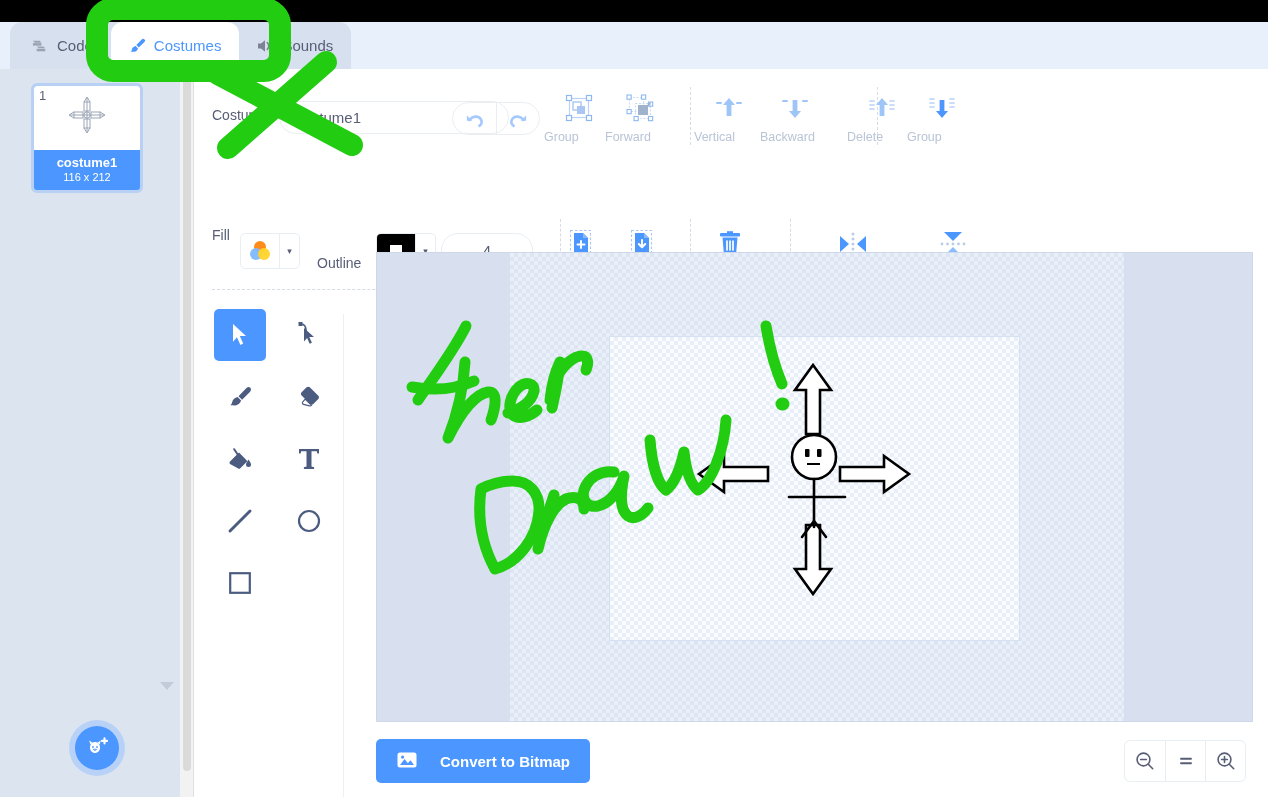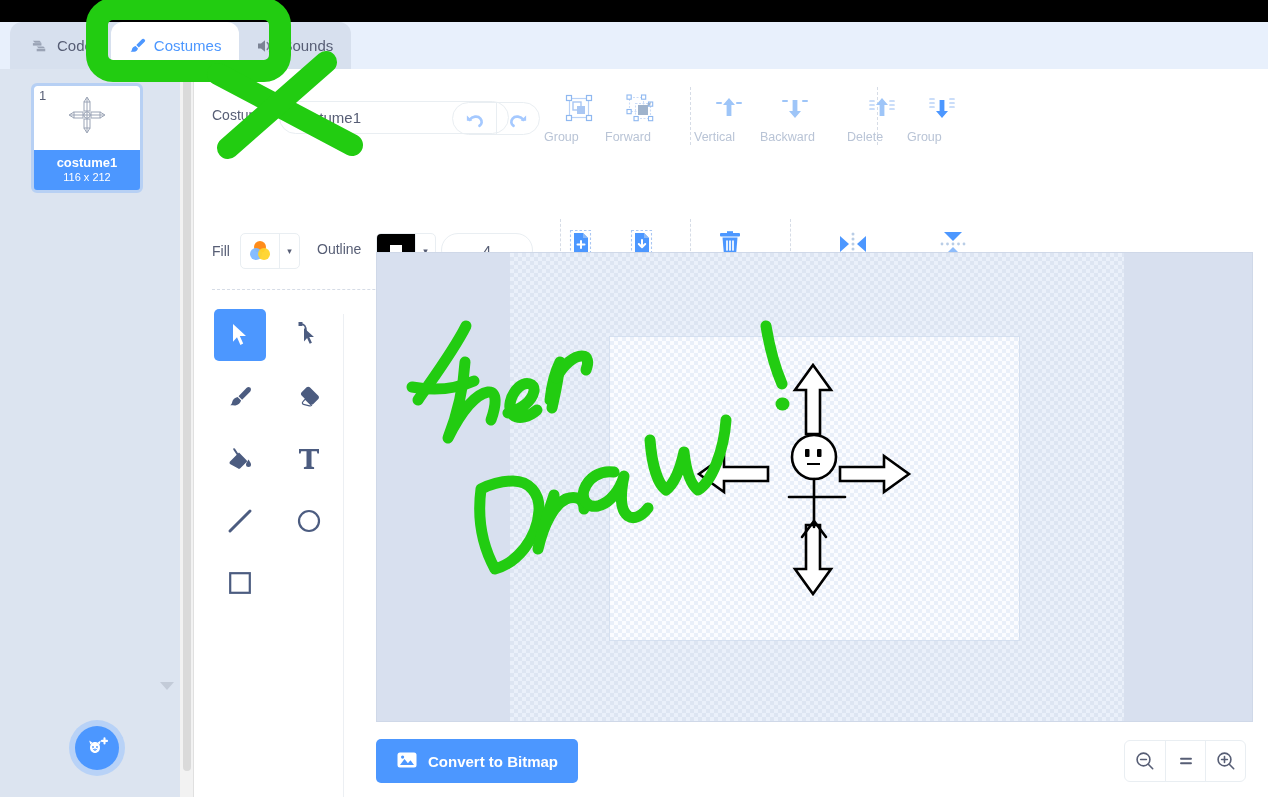--- a/index.html
+++ b/index.html
@@ -250,21 +250,21 @@
   
   .bottombar {
     position: absolute; left: 0; top: 660px;
     width: 1073px; height: 68px;
   }
   .convert-btn {
     position: absolute; left: 181px; top: 10px;
     height: 44px;
     background: #4c97ff; color: #fff;
     border: none; border-radius: 5px;
-    display: flex; align-items: center; gap: 10px;
+    display: flex; align-items: center; gap: 22px;
     padding: 8px 20px;
     font-size: 15px; font-weight: bold;
     cursor: pointer;
     font-family: "Liberation Sans", sans-serif;
   }
   .zoomctl {
     position: absolute; left: 929px; top: 11px;
     display: flex; height: 42px;
     border: 1px solid #e9eef2; border-radius: 6px;
     overflow: hidden; background: #fff;
@@ -456,34 +456,34 @@
           <svg width="30" height="30" viewBox="0 0 30 30">
             <path d="M15 25l6-7h-3.6V7h-4.8v11H9z" fill="#4c97ff"></path>
             <path d="M3 6h4M3 10h4M3 14h4M23 6h4M23 10h4M23 14h4" stroke="#b9d2f7" stroke-width="1.7" stroke-linecap="round"></path>
           </svg>
         </span>
         <span class="lb">Group</span>
       </div>
     </div>
 
     <div class="row2">
-      <span class="field-label" style="left:17px; top:24px;">Fill</span>
+      <span class="field-label" style="left:17px; top:8px;">Fill</span>
 
       <div class="swatch-box" style="left:45px; top:14px;">
         <div class="swatch-main">
           <svg width="26" height="26" viewBox="0 0 26 26">
             <circle cx="13" cy="9" r="6" fill="#ff8c1a"></circle>
             <circle cx="9" cy="16" r="6" fill="#7fb9ff" opacity=".95"></circle>
             <circle cx="17" cy="16" r="6" fill="#ffd42a" opacity=".95"></circle>
           </svg>
         </div>
         <div class="swatch-caret">▾</div>
       </div>
 
-      <span class="field-label" style="left:122px; top:22px;">Outline</span>
+      <span class="field-label" style="left:122px; top:36px;">Outline</span>
 
       <div class="swatch-box" style="left:181px; top:14px;">
         <div class="swatch-main" style="background:#000">
           <svg width="18" height="18" viewBox="0 0 18 18">
             <rect x="3" y="3" width="12" height="12" fill="#fff"></rect>
           </svg>
         </div>
         <div class="swatch-caret">▾</div>
       </div>
 

